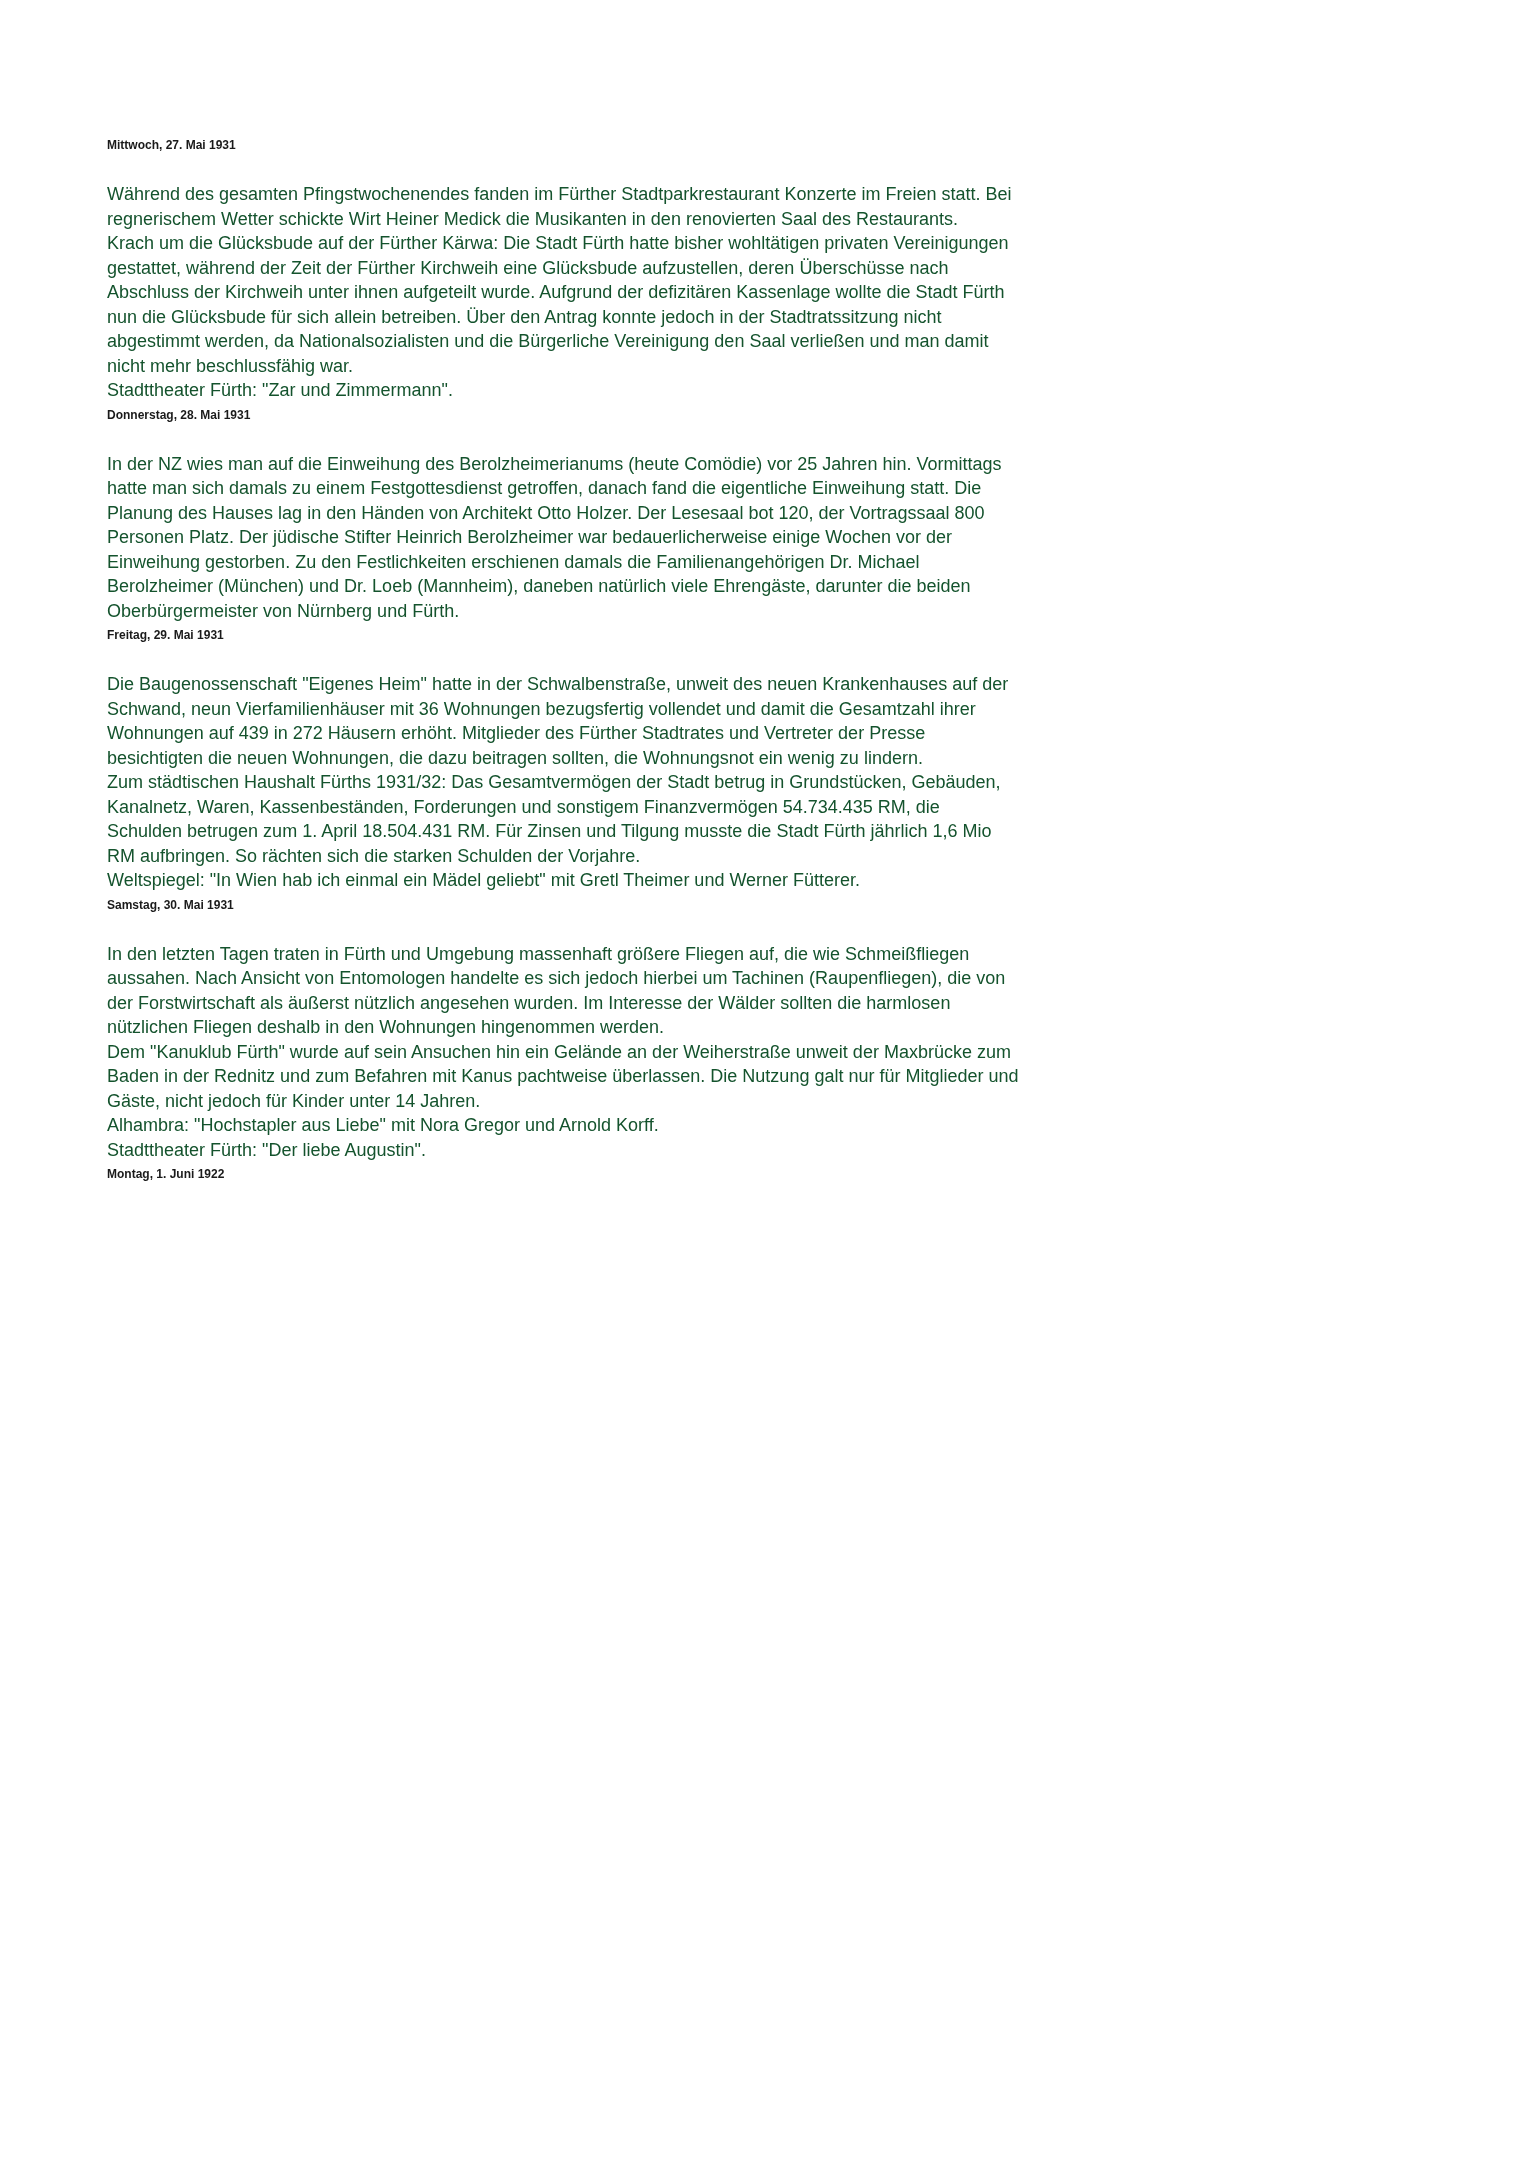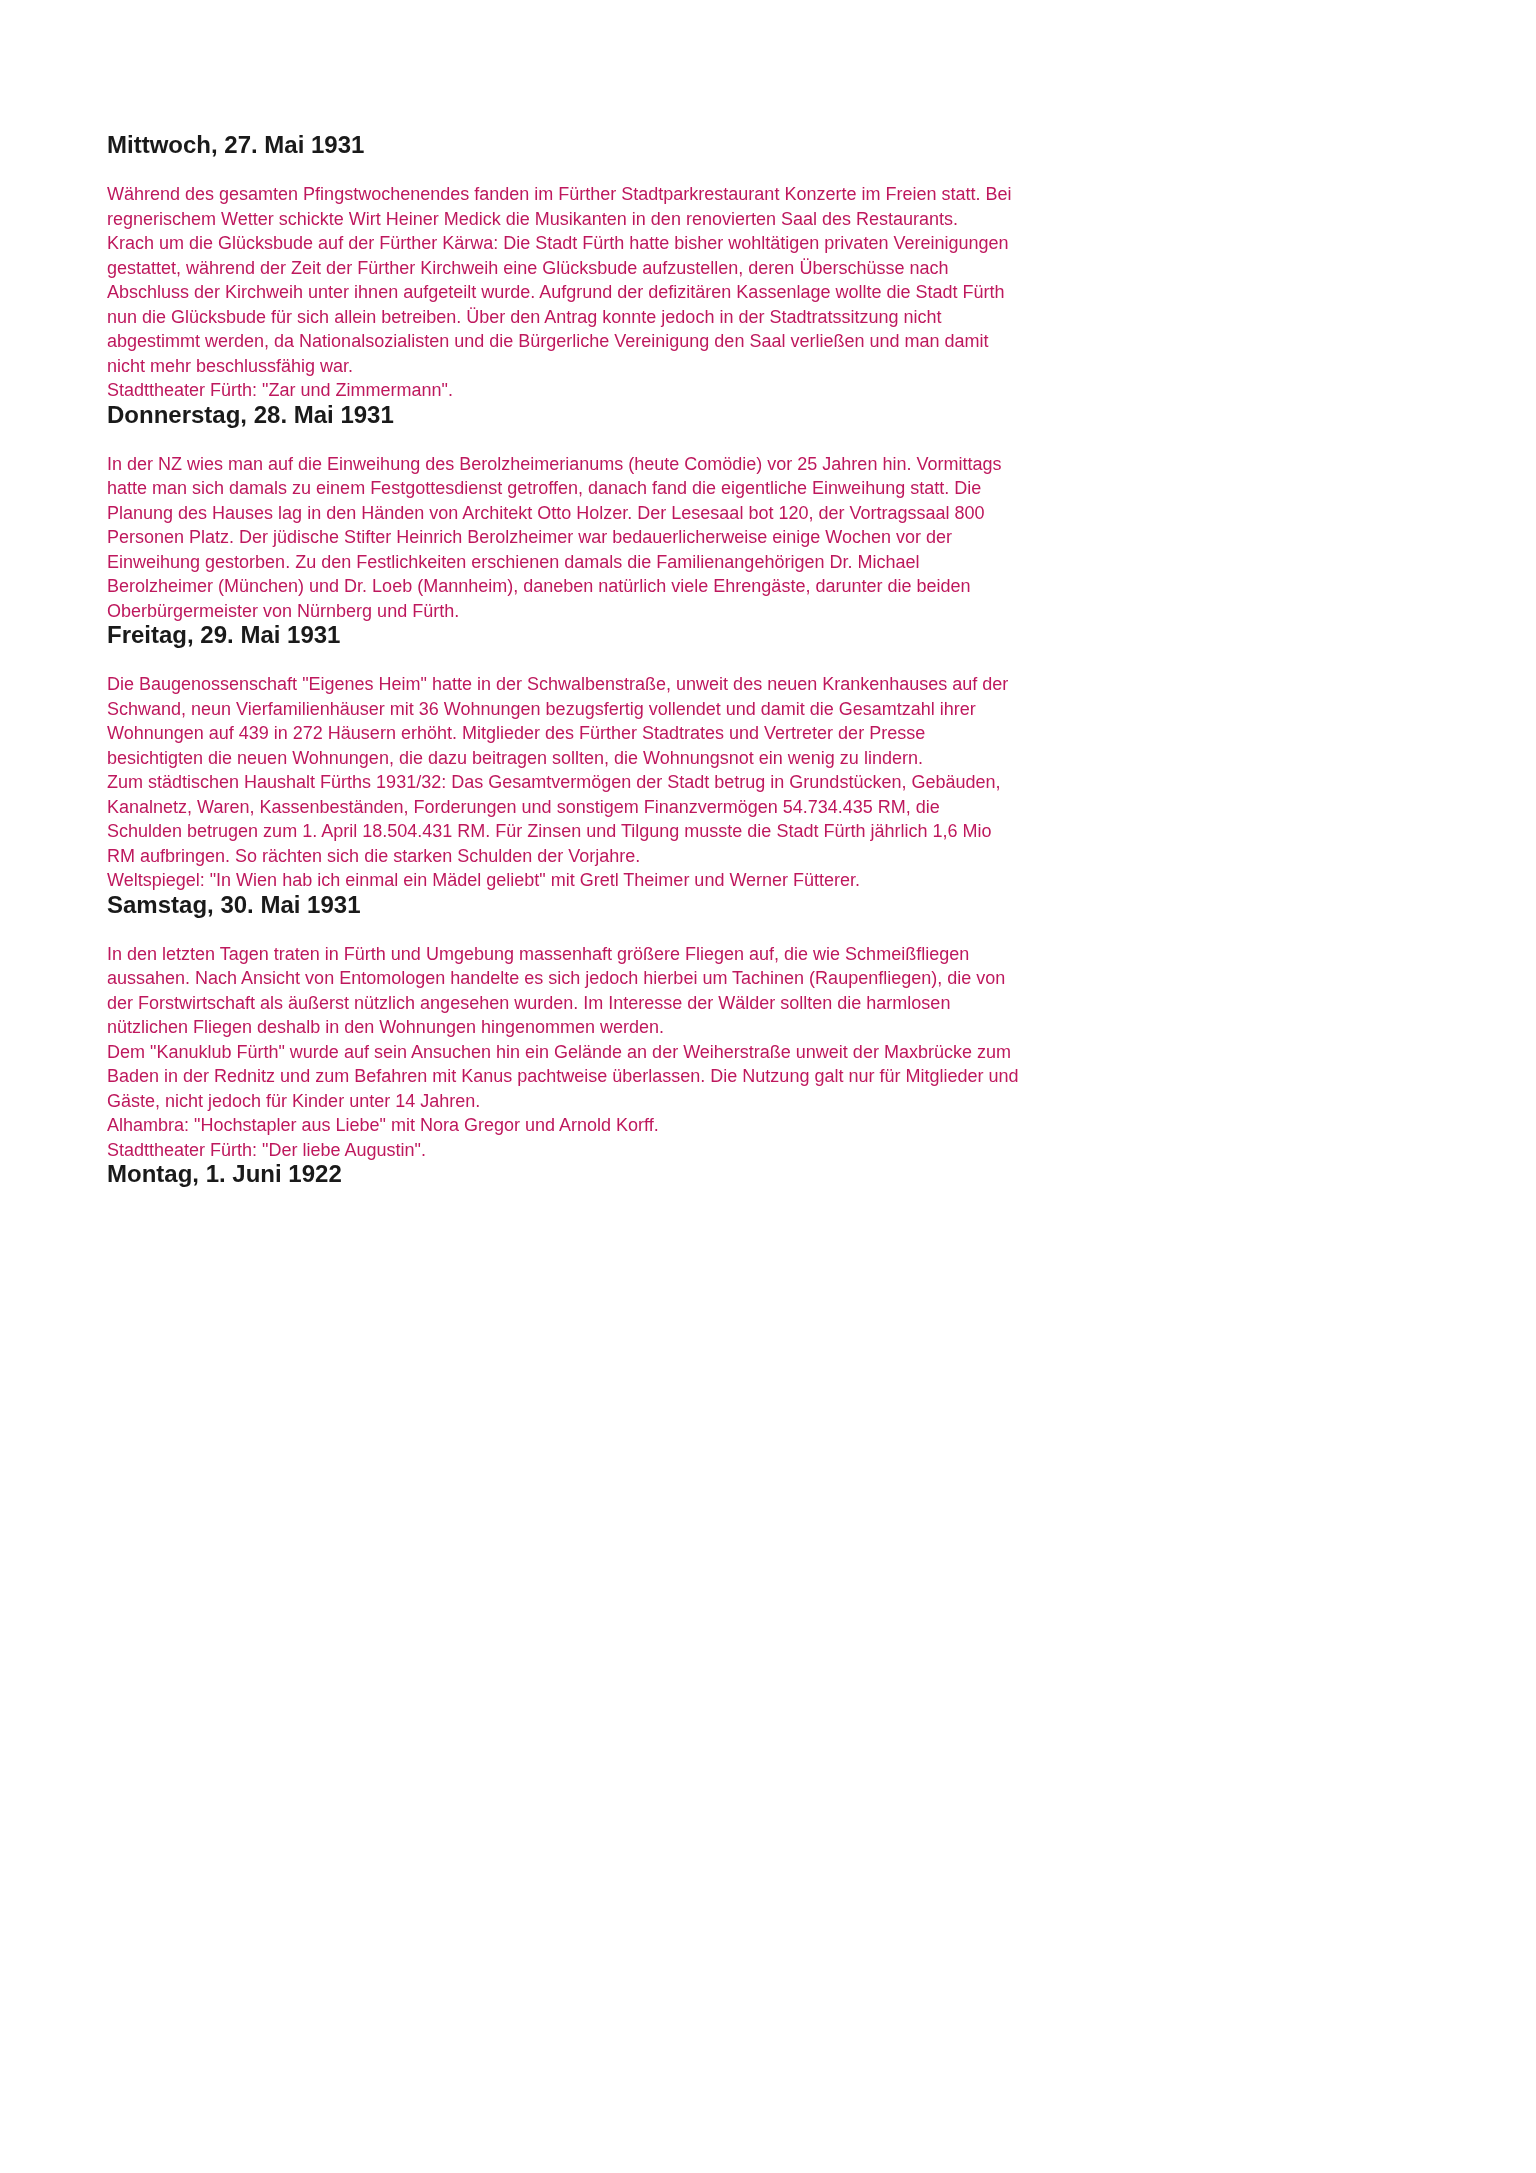--- a/index.html
+++ b/index.html
@@ -23,31 +23,31 @@
   }
   .doc {
     width: 912px;
   }
   .section {
     margin: 0;
   }
   .section + .section {
   }
   .section-heading {
-    font-size: 24px;
+    font-size: 12px;
     line-height: 24.5px;
     font-weight: bold;
     margin: 0 0 24.5px 0;
     color: #1a1a1a;
   }
   .para {
     font-size: 18px;
     line-height: 24.5px;
     margin: 0;
-    color: #be185d;
+    color: #14532d;
   }
 </style>
 </head>
 <body>
 
 <div class="page">
   <div class="doc">
   <div class="section">
     <div class="section-heading">Mittwoch, 27. Mai 1931</div>
     <div class="section-paragraphs">

